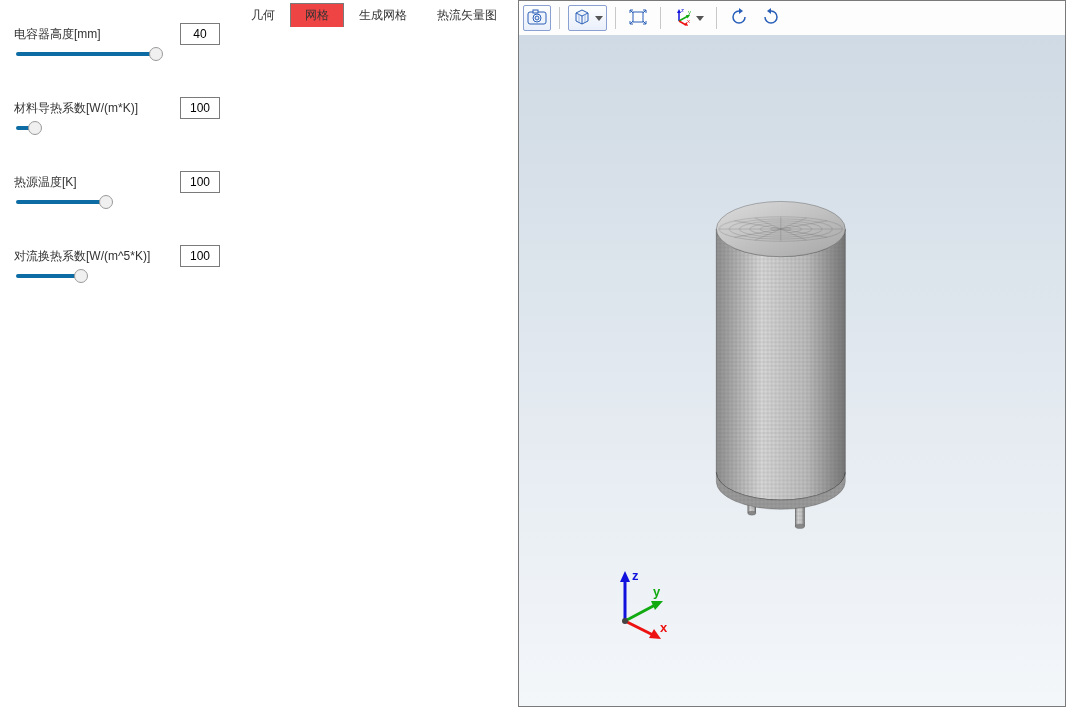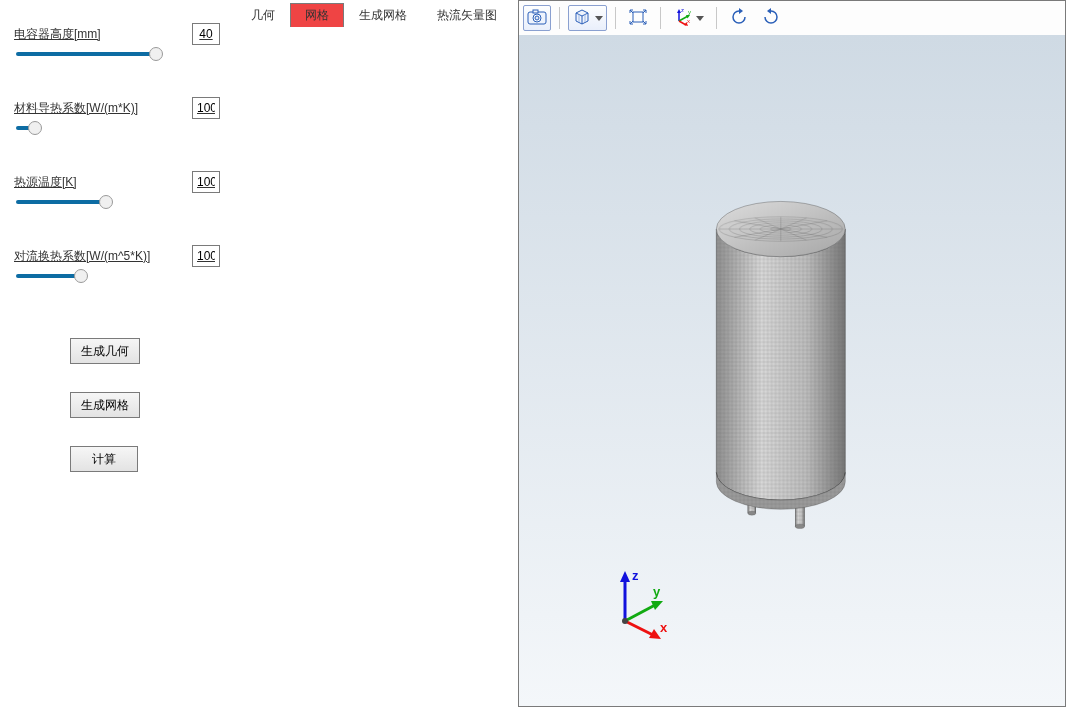--- a/index.html
+++ b/index.html
@@ -10,28 +10,28 @@
   }
   *, *::before, *::after { box-sizing: inherit; }
 
   .app { display: flex; width: 1076px; height: 717px; }
 
   
   .left-panel {
     width: 230px; padding: 22px 10px 10px 14px;
     display: flex; flex-direction: column; gap: 0;
   }
-  .param { margin-bottom: 40px; text-decoration: underline; }
+  .param { margin-bottom: 40px; }
   .param-row {
     display: flex; align-items: center; justify-content: space-between;
     height: 24px; margin-bottom: 6px;
   }
   .param-label { font-size: 12px; color: #333; }
   .param-input {
-    width: 28px; height: 22px; border: 1px solid #7a7a7a;
+    width: 40px; height: 22px; border: 1px solid #7a7a7a;
     background: #fff; font-size: 12px; text-align: center;
     padding: 1px 4px; outline: none;
   }
   .slider-track { position: relative; width: 155px; height: 4px; margin-left: 2px; }
   .slider-fill {
     position: absolute; left: 0; top: 0; height: 4px;
     background: #0d6ca3; border-radius: 2px;
   }
   .slider-thumb {
     position: absolute; width: 14px; height: 14px; background: #f0f0f0;
@@ -148,25 +148,20 @@
       <div class="param-row">
         <span class="param-label">对流换热系数[W/(m^5*K)]</span>
         <input class="param-input" value="100" style="">
       </div>
       <div class="slider-track">
         <div class="slider-fill" style="width:40%"></div>
         <div class="slider-thumb" style="left:42%"></div>
       </div>
     </div>
 
-    <div class="btn-group">
-      <button class="btn">生成几何</button>
-      <button class="btn">生成网格</button>
-      <button class="btn">计算</button>
-    </div>
 
   </div>
 
   <div class="right">
 
     <div class="tabs">
       <div class="tab">几何</div>
       <div class="tab active">网格</div>
       <div class="tab">生成网格</div>
       <div class="tab">热流矢量图</div>

